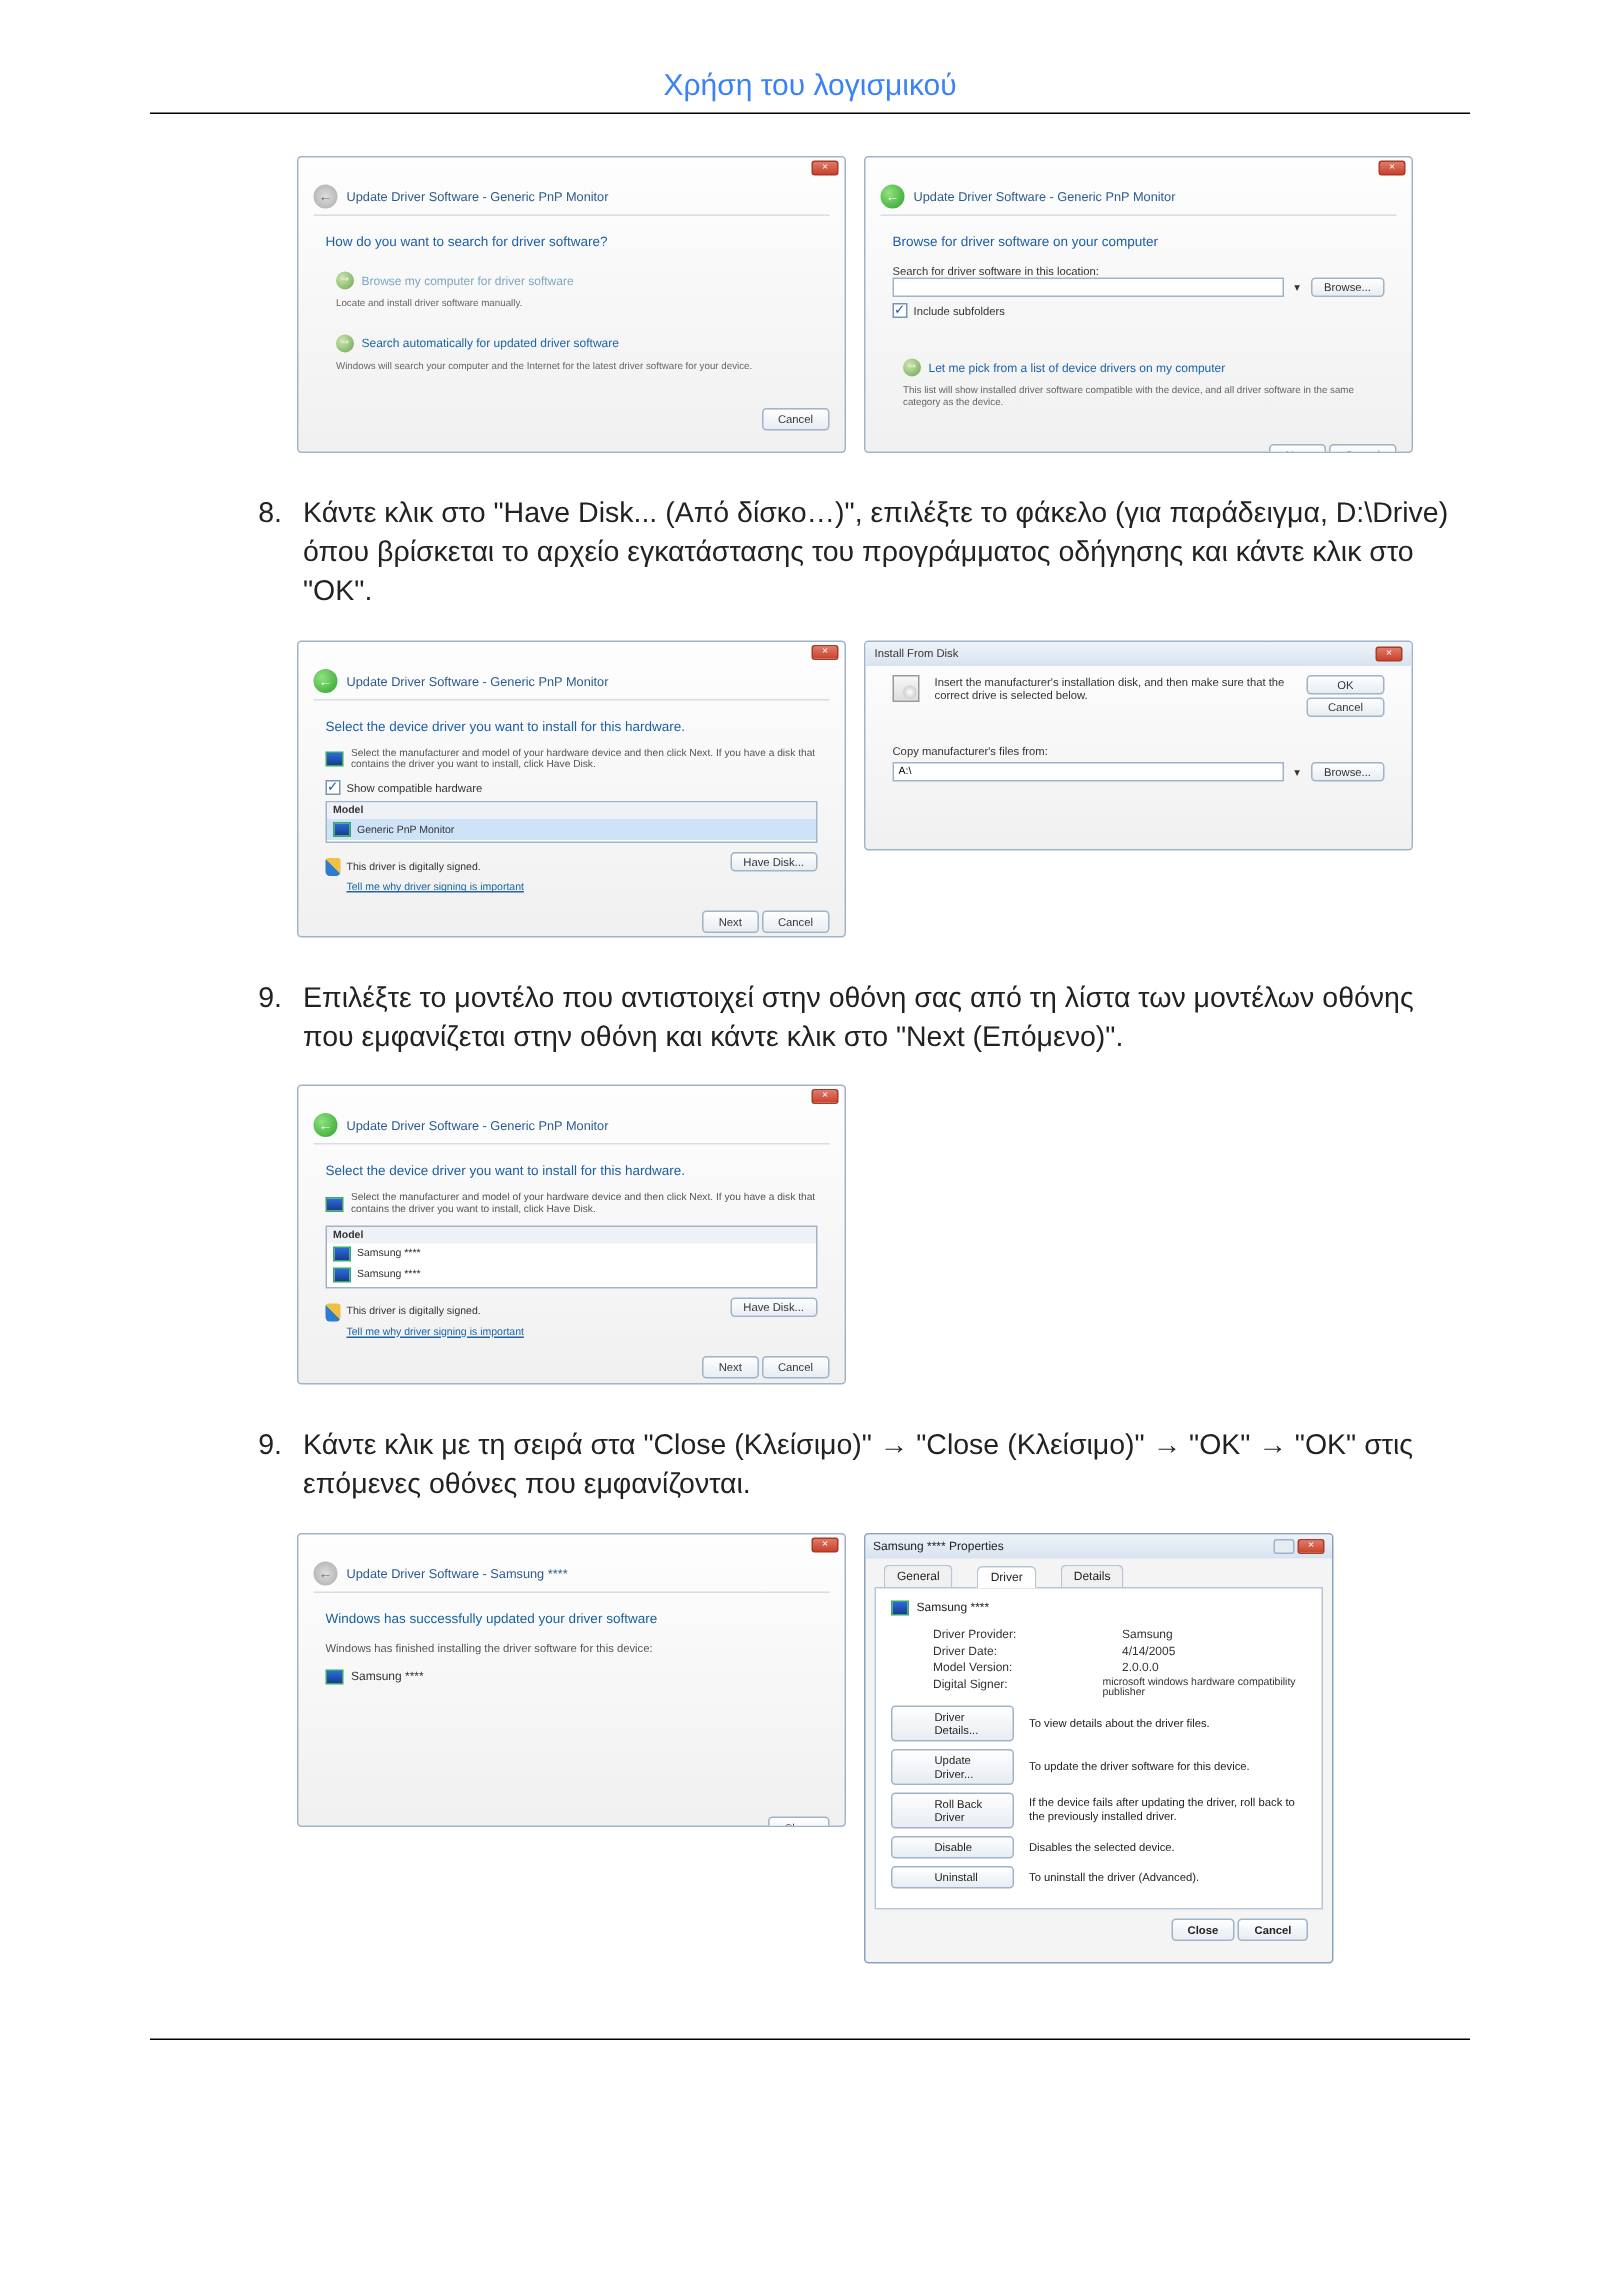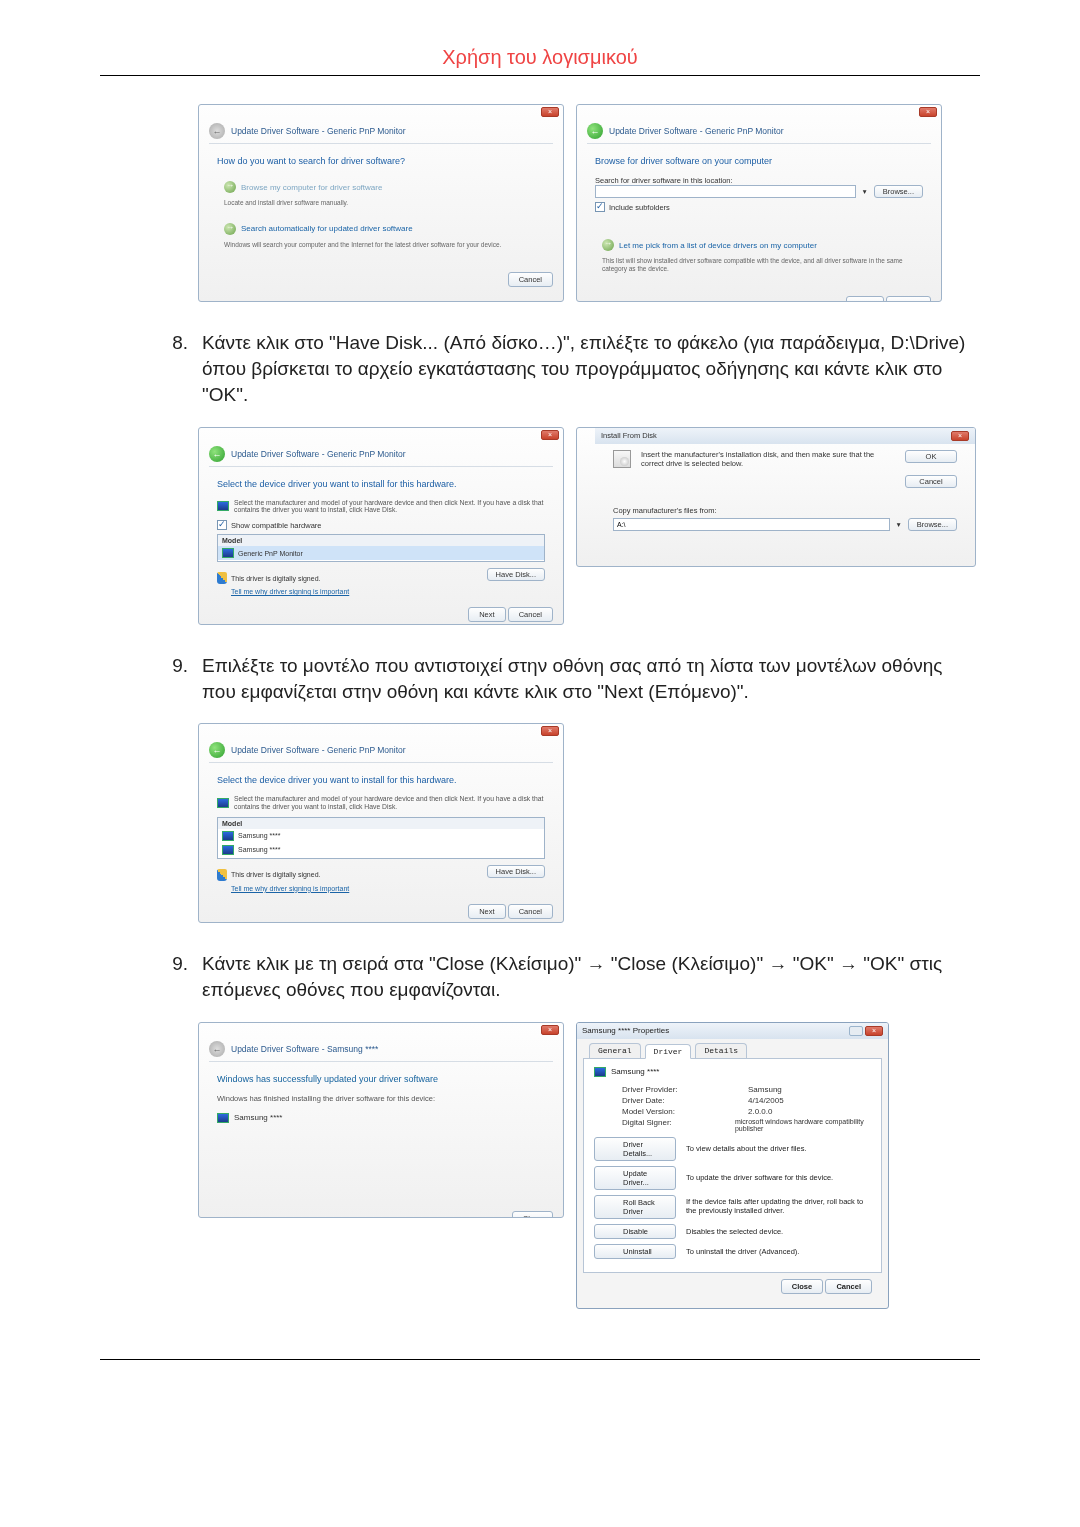--- a/index.html
+++ b/index.html
@@ -9,21 +9,21 @@
     background: #ffffff;
     font-family: Arial, Helvetica, sans-serif;
     color: #222;
   }
   .page {
     padding: 46px 100px 60px;
   }
   .header-title {
     text-align: center;
     font-size: 20px;
-    color: #ef4444;
+    color: #3b82f6;
     margin-bottom: 6px;
   }
   .hr-line {
     border-top: 1px solid #000;
     margin-bottom: 28px;
   }
   .hr-bottom {
     border-top: 1px solid #000;
     margin-top: 50px;
   }
@@ -132,21 +132,21 @@
     width:18px; height:18px; border:1px solid #999; background:linear-gradient(#f7f7f7,#ddd); position:relative;
   }
   .disk-ico::after{ content:""; position:absolute; right:1px; bottom:1px; width:9px; height:9px; border-radius:50%; background:radial-gradient(#fefefe,#bbb);}
 
   
   .prop {
     width: 313px; background:#f4f4f4; border:1px solid #8aa2bd; font-size:8px; border-radius:3px; overflow:hidden;
   }
   .prop .tbar { height:16px; background:linear-gradient(#eef3f9,#d8e3ef); display:flex; align-items:center; justify-content:space-between; padding:0 5px; font-size:8px;}
   .prop .close-grp{ display:flex; gap:2px;}
-  .prop .tabs { display:flex; gap:4px; padding: 4px 6px 0; font-family: Liberation Mono, monospace; }
+  .prop .tabs { display:flex; gap:16px; padding: 4px 6px 0; }
   .prop .tab { border:1px solid #b7c5d6; border-bottom:none; border-radius:4px 4px 0 0; padding:2px 8px; background:#f0f0f0; }
   .prop .tab.active { background:#fff; border-bottom:1px solid #fff; position:relative; top:1px; }
   .prop .pane { border:1px solid #b7c5d6; background:#fff; padding:8px 10px; }
   .prop .kv { display:flex; margin:2px 0; font-size:8px;gap:36px;}
   .prop .kv .k{ width:90px; color:#333;}
   .prop .kv .v{ color:#333;}
   .prop .sec { display:flex; align-items:center; gap:10px; margin:5px 0;}
   .prop .sec .bt { width:82px;padding-left:28px; }
   .prop .foot { text-align:right; padding:6px 10px 8px;font-weight:bold;}
 
@@ -273,29 +273,29 @@
           </div>
           <span class="btn sm">Have Disk...</span>
         </div>
       </div>
       <div class="footer-btns">
         <span class="btn">Next</span>
         <span class="btn">Cancel</span>
       </div>
     </div>
 
-    <div class="dlg" style="width:400px;height:140px;padding-left:18px;">
+    <div class="dlg" style="width:366px;height:140px;">
       <div class="titlebar" style="background:linear-gradient(#eef3f9,#d8e3ef);justify-content:space-between;padding:0 6px;height:16px;">
         <span>Install From Disk</span>
         <span class="close-btn">×</span>
       </div>
       <div class="body" style="display:flex;gap:10px;">
         <span class="disk-ico"></span>
         <div style="flex:1;font-size:7.5px;color:#333;">Insert the manufacturer's installation disk, and then make sure that the correct drive is selected below.</div>
-        <div style="display:flex;flex-direction:column;gap:12px;">
+        <div style="display:flex;flex-direction:column;gap:2px;">
           <span class="btn sm" style="width:52px;text-align:center">OK</span>
           <span class="btn sm" style="width:52px;text-align:center">Cancel</span>
         </div>
       </div>
       <div class="body" style="padding-top:12px">
         <div style="font-size:7.5px;margin-bottom:3px;">Copy manufacturer's files from:</div>
         <div class="field">
           <input type="text" style="flex: 1 1 0%;" value="A:\">
           <span style="width:10px;text-align:center">▾</span>
           <span class="btn sm">Browse...</span>

